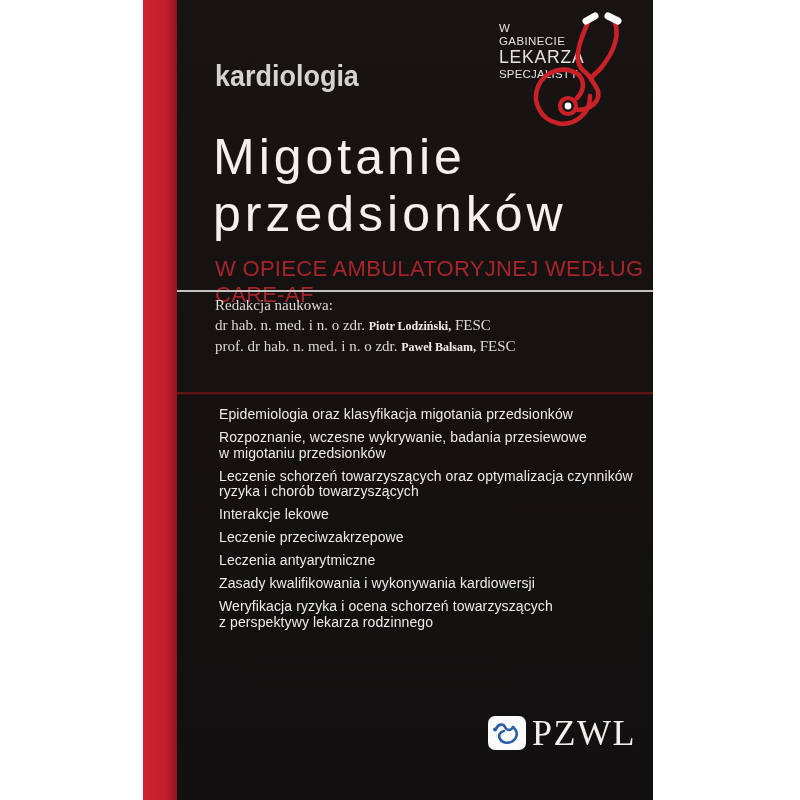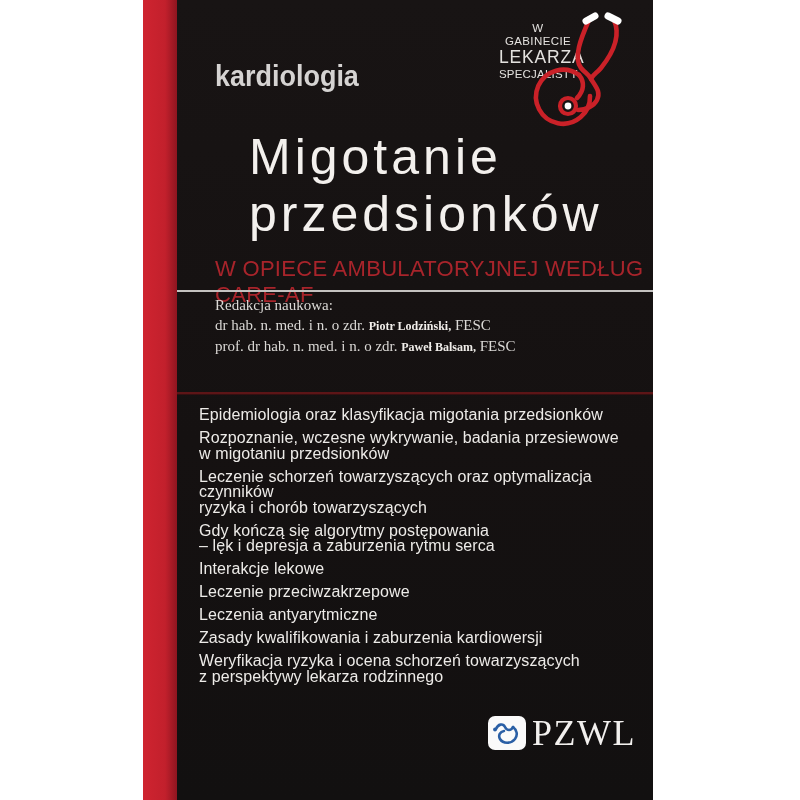--- a/index.html
+++ b/index.html
@@ -8,41 +8,41 @@
 
   .cover{position:absolute;left:143px;top:0;width:510px;height:800px;
          background:linear-gradient(180deg,#181414 0%,#151111 55%,#121010 100%);}
 
   .spine{position:absolute;left:0;top:0;width:34px;height:800px;
          background:linear-gradient(90deg,#cf2430 0%,#c2202c 65%,#8f1520 100%);}
 
   .series{position:absolute;left:72px;top:60px;font-size:29px;font-weight:bold;
           color:#d5d3d2;letter-spacing:0px;transform:scaleX(.93);transform-origin:left top;}
 
-  .badge{position:absolute;left:356px;top:22px;width:78px;text-align:center;color:#e3e1de;}
+  .badge{position:absolute;left:356px;top:22px;width:78px;color:#e3e1de;}
   .badge .l1{font-size:11.5px;line-height:13px;letter-spacing:.4px;}
   .badge .l2{font-size:17.5px;line-height:19px;letter-spacing:.8px;}
   .badge .l3{font-size:11.5px;line-height:14px;letter-spacing:.2px;}
 
   .steth{position:absolute;left:380px;top:4px;width:122px;height:130px;}
 
   .title{position:absolute;left:70px;top:129px;font-size:50px;line-height:57px;
-         letter-spacing:4px;color:#f3f0ed;font-weight:normal;margin-left:36px;}
+         letter-spacing:4px;color:#f3f0ed;font-weight:normal;}
 
   .subtitle{position:absolute;left:72px;top:256px;font-size:22px;letter-spacing:.3px;
             color:#a8242b;font-weight:normal;}
 
   .sep{position:absolute;left:34px;width:476px;height:2px;}
   .sep1{top:290px;background:#c4c2c0;}
   .sep2{top:392px;background:#5d1517;box-shadow:0 1px 0 rgba(90,16,18,.45);}
 
   .editors{position:absolute;left:72px;top:295px;font-size:15px;line-height:20px;color:#dbd9d6;font-family:Liberation Serif, serif;}
   .editors .ed-name{font-size:12px;font-weight:bold;color:#f1eeea;}
 
-  .topics{position:absolute;left:56px;top:407px;width:430px;font-size:16px;
+  .topics{position:absolute;left:76px;top:407px;width:430px;font-size:14px;
           line-height:15.5px;color:#edebe8;letter-spacing:.1px;}
   .topics .topic{margin-bottom:7.5px;}
 
   .pub-box{position:absolute;left:345px;top:716px;width:38px;height:34px;border-radius:7px;
            background:#fafafa;}
   .pub-box svg{position:absolute;left:0;top:0;}
   .pub-name{position:absolute;left:389px;top:717px;font-family:"Liberation Serif",serif;
             font-size:36px;line-height:32px;letter-spacing:1.5px;color:#f2f0ee;}
 </style>
 </head>
@@ -88,25 +88,24 @@
           <div><span class="ed-prefix">prof. dr hab. n. med. i n. o zdr. </span><span class="ed-name">Paweł Balsam,</span><span class="ed-suffix"> FESC</span></div>
         </div>
     </div>
 
     <div class="sep sep2"></div>
 
     <div class="topics">
         <div class="topic">Epidemiologia oraz klasyfikacja migotania przedsionków</div>
         <div class="topic">Rozpoznanie, wczesne wykrywanie, badania przesiewowe<br>w migotaniu przedsionków</div>
         <div class="topic">Leczenie schorzeń towarzyszących oraz optymalizacja czynników<br>ryzyka i chorób towarzyszących</div>
-        <div class="topic">Gdy kończą się algorytmy postępowania<br>– lęk i depresja a zaburzenia rytmu serca</div>
         <div class="topic">Interakcje lekowe</div>
         <div class="topic">Leczenie przeciwzakrzepowe</div>
         <div class="topic">Leczenia antyarytmiczne</div>
-        <div class="topic">Zasady kwalifikowania i zaburzenia kardiowersji</div>
+        <div class="topic">Zasady kwalifikowania i wykonywania kardiowersji</div>
         <div class="topic">Weryfikacja ryzyka i ocena schorzeń towarzyszących<br>z perspektywy lekarza rodzinnego</div>
       </div>
 
     <div class="pub-box">
       <svg width="38" height="34" viewBox="0 0 38 34" fill="none">
         <circle cx="7" cy="13.5" r="1.9" fill="#2a5fa5"></circle>
         <path d="M8,13 C10,8 15,7 17,11 C19,15 23,15 25,11" stroke="#2a5fa5" stroke-width="2.6" stroke-linecap="round"></path>
         <path d="M25,11 C29,14 30,19 27,23 C23,28 15,28 12,23 C10,19.5 12,15.5 16,15" stroke="#2a5fa5" stroke-width="2.6" stroke-linecap="round"></path>
       </svg>
     </div>

